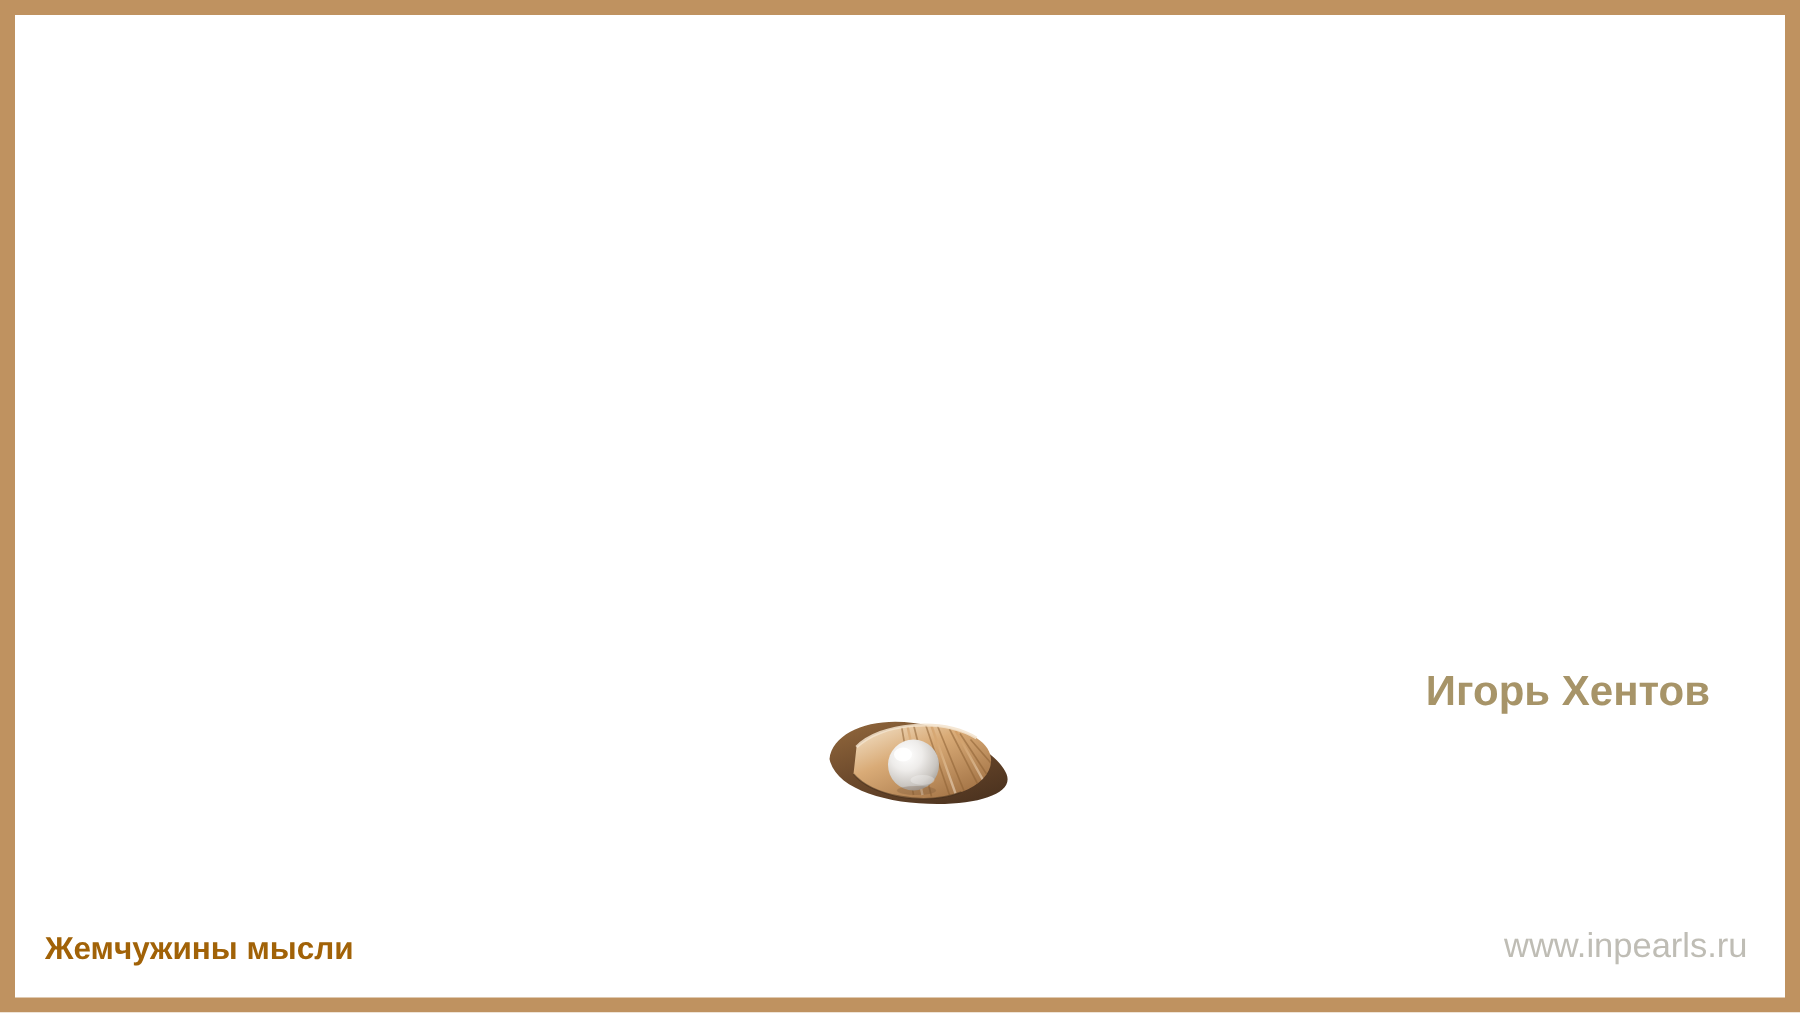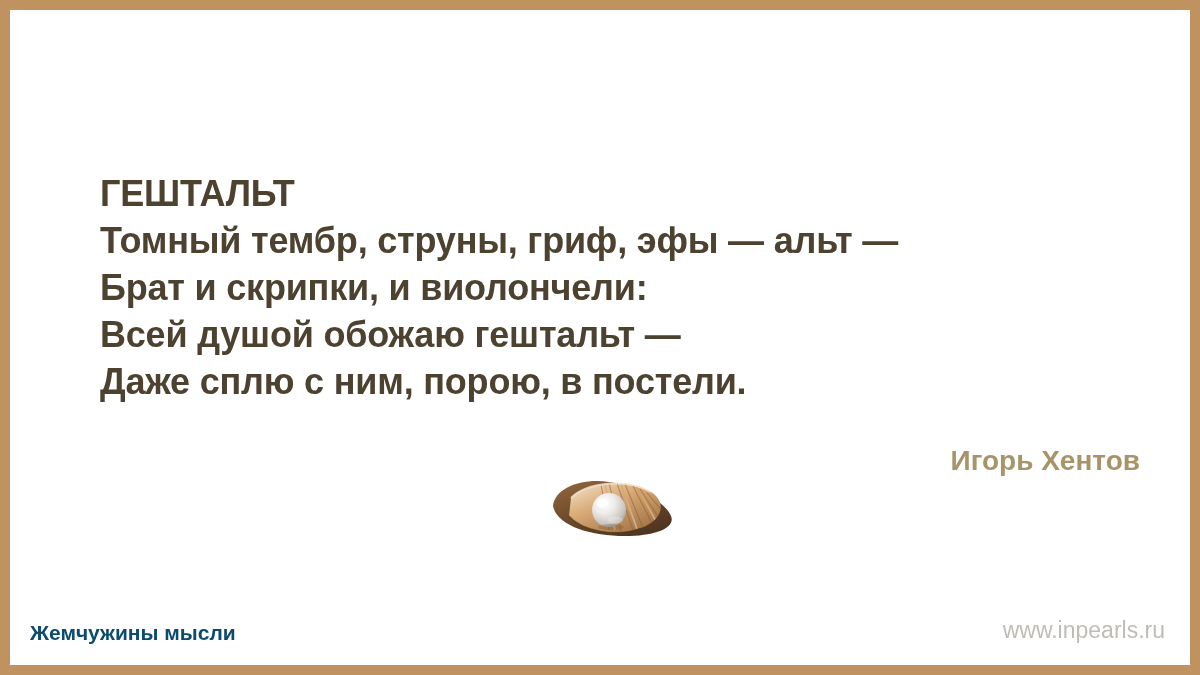--- a/index.html
+++ b/index.html
@@ -65,46 +65,39 @@
     height: 62px;
   }
 
   
   .footer-left {
     position: absolute;
     left: 20px;
     bottom: 20px;
     font-size: 21px;
     font-weight: bold;
-    color: #0c4a6e;
+    color: #a16207;
     white-space: pre;
   }
 
   .footer-right {
     position: absolute;
     right: 25px;
     bottom: 21px;
     font-size: 23px;
     font-weight: normal;
     color: #bfbdb5;
     white-space: pre;
   }
 </style>
 </head>
 <body>
 
 <div class="card">
 
-  <div class="poem">
-    <div class="poem-line">ГЕШТАЛЬТ</div>
-    <div class="poem-line">Томный тембр, струны, гриф, эфы — альт —</div>
-    <div class="poem-line">Брат и скрипки, и виолончели:</div>
-    <div class="poem-line">Всей душой обожаю гештальт —</div>
-    <div class="poem-line">Даже сплю с ним, порою, в постели.</div>
-  </div>
 
   <div class="author">Игорь Хентов</div>
 
   <div class="shell-figure">
     <svg class="shell-svg" viewBox="0 0 136 62" xmlns="http://www.w3.org/2000/svg" aria-hidden="true">
       <defs>
         <linearGradient id="shellOuter" x1="0.1" y1="0.1" x2="0.75" y2="1">
           <stop offset="0%" stop-color="#8b6239"></stop>
           <stop offset="45%" stop-color="#6d4a2c"></stop>
           <stop offset="100%" stop-color="#4e3420"></stop>

